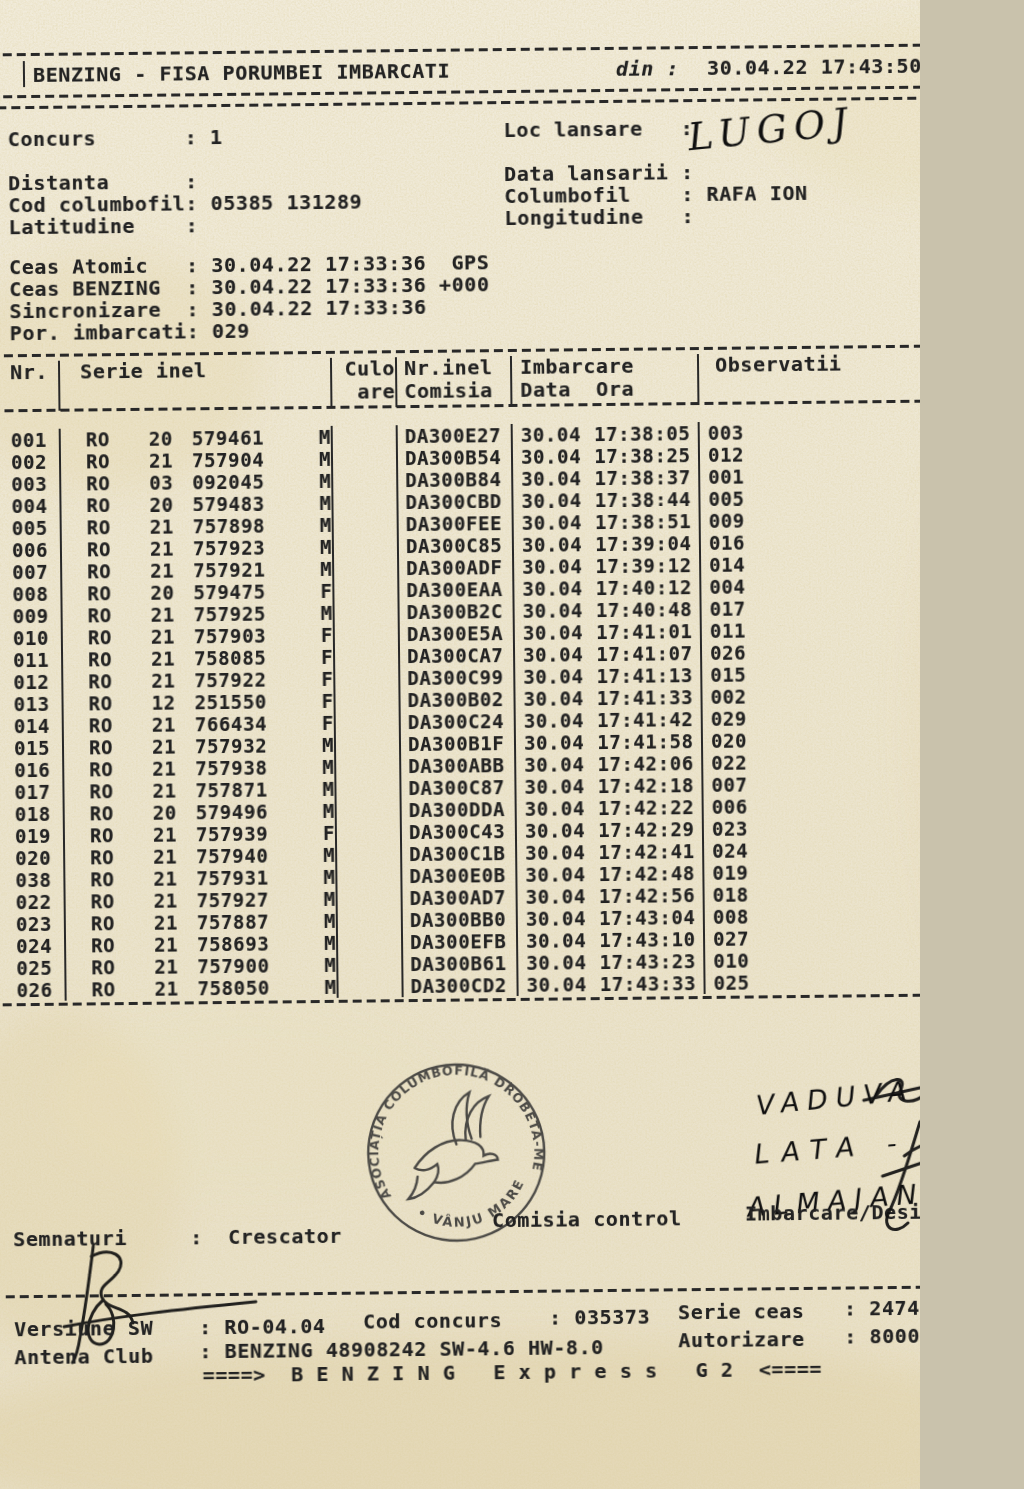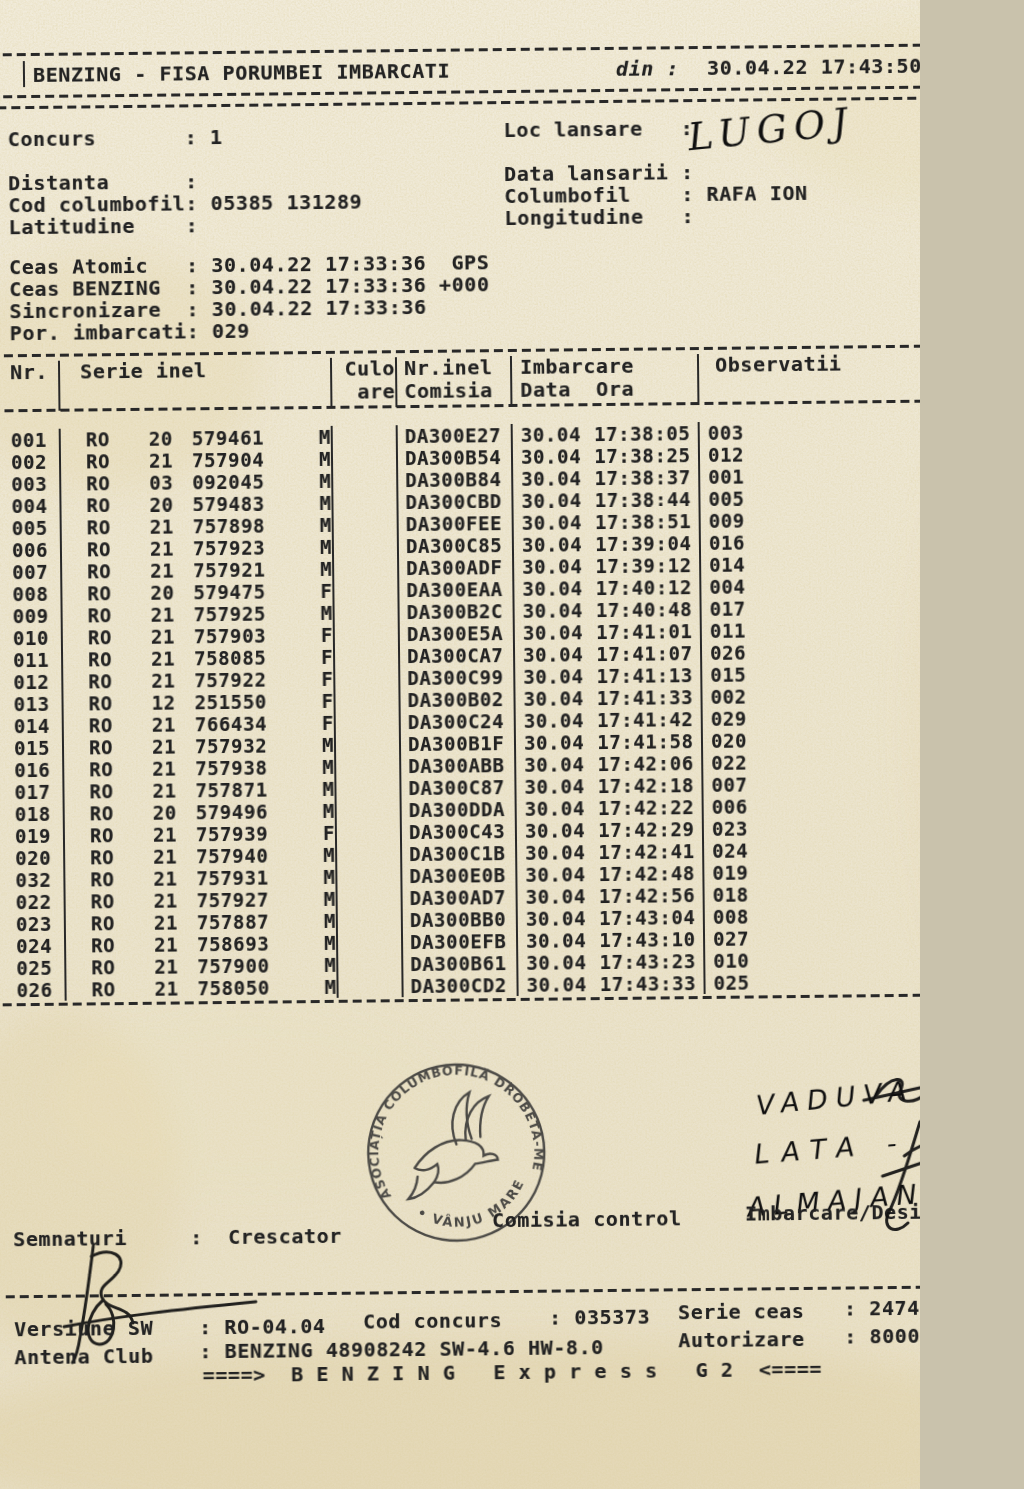--- a/index.html
+++ b/index.html
@@ -297,21 +297,21 @@
       <div class="trow">
         <span class="c w-nr">020</span>
         <span class="c w-serie"><span class="s-country">RO</span><span class="s-year">21</span><span class="s-ring">757940</span><span>M</span></span>
         <span class="c w-culo"></span>
         <span class="c w-senzor">DA300C1B</span>
         <span class="c w-imb"><span>30.04</span><span class="t-sep"> </span><span>17:42:41</span></span>
         <span class="c w-obs">024</span>
       </div>
 
       <div class="trow">
-        <span class="c w-nr">032</span>
+        <span class="c w-nr">038</span>
         <span class="c w-serie"><span class="s-country">RO</span><span class="s-year">21</span><span class="s-ring">757931</span><span>M</span></span>
         <span class="c w-culo"></span>
         <span class="c w-senzor">DA300E0B</span>
         <span class="c w-imb"><span>30.04</span><span class="t-sep"> </span><span>17:42:48</span></span>
         <span class="c w-obs">019</span>
       </div>
 
       <div class="trow">
         <span class="c w-nr">022</span>
         <span class="c w-serie"><span class="s-country">RO</span><span class="s-year">21</span><span class="s-ring">757927</span><span>M</span></span>

